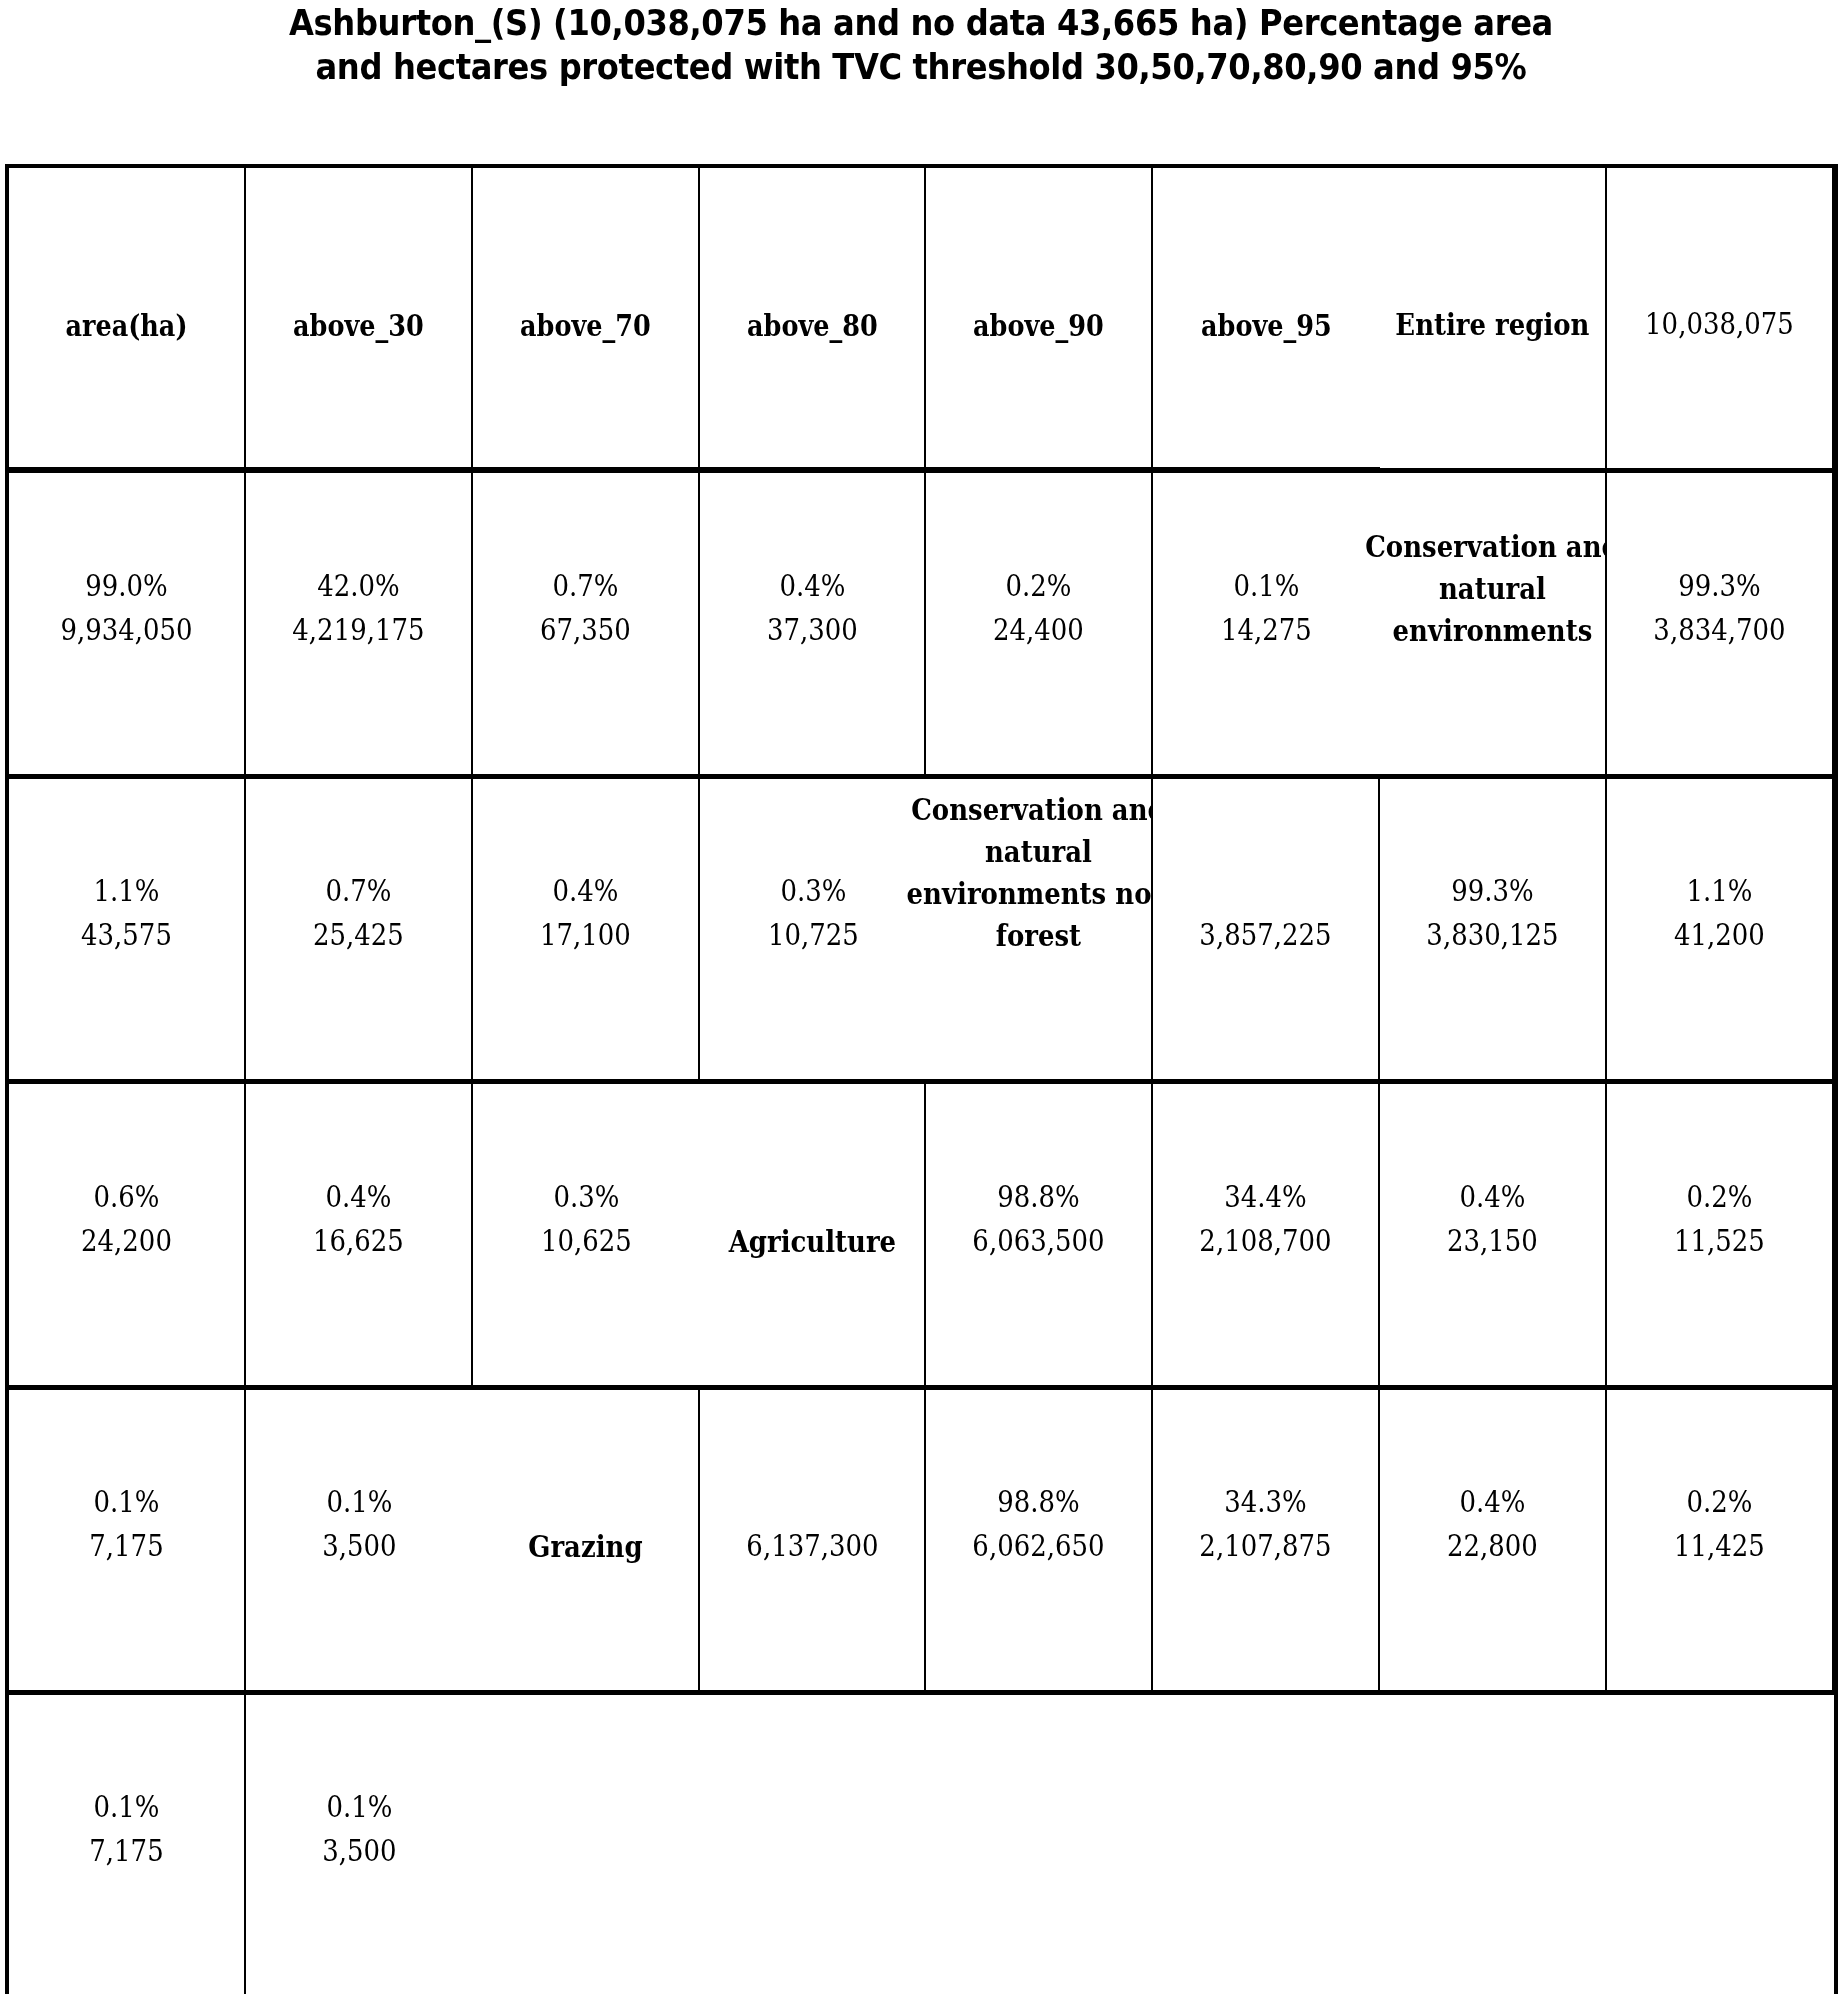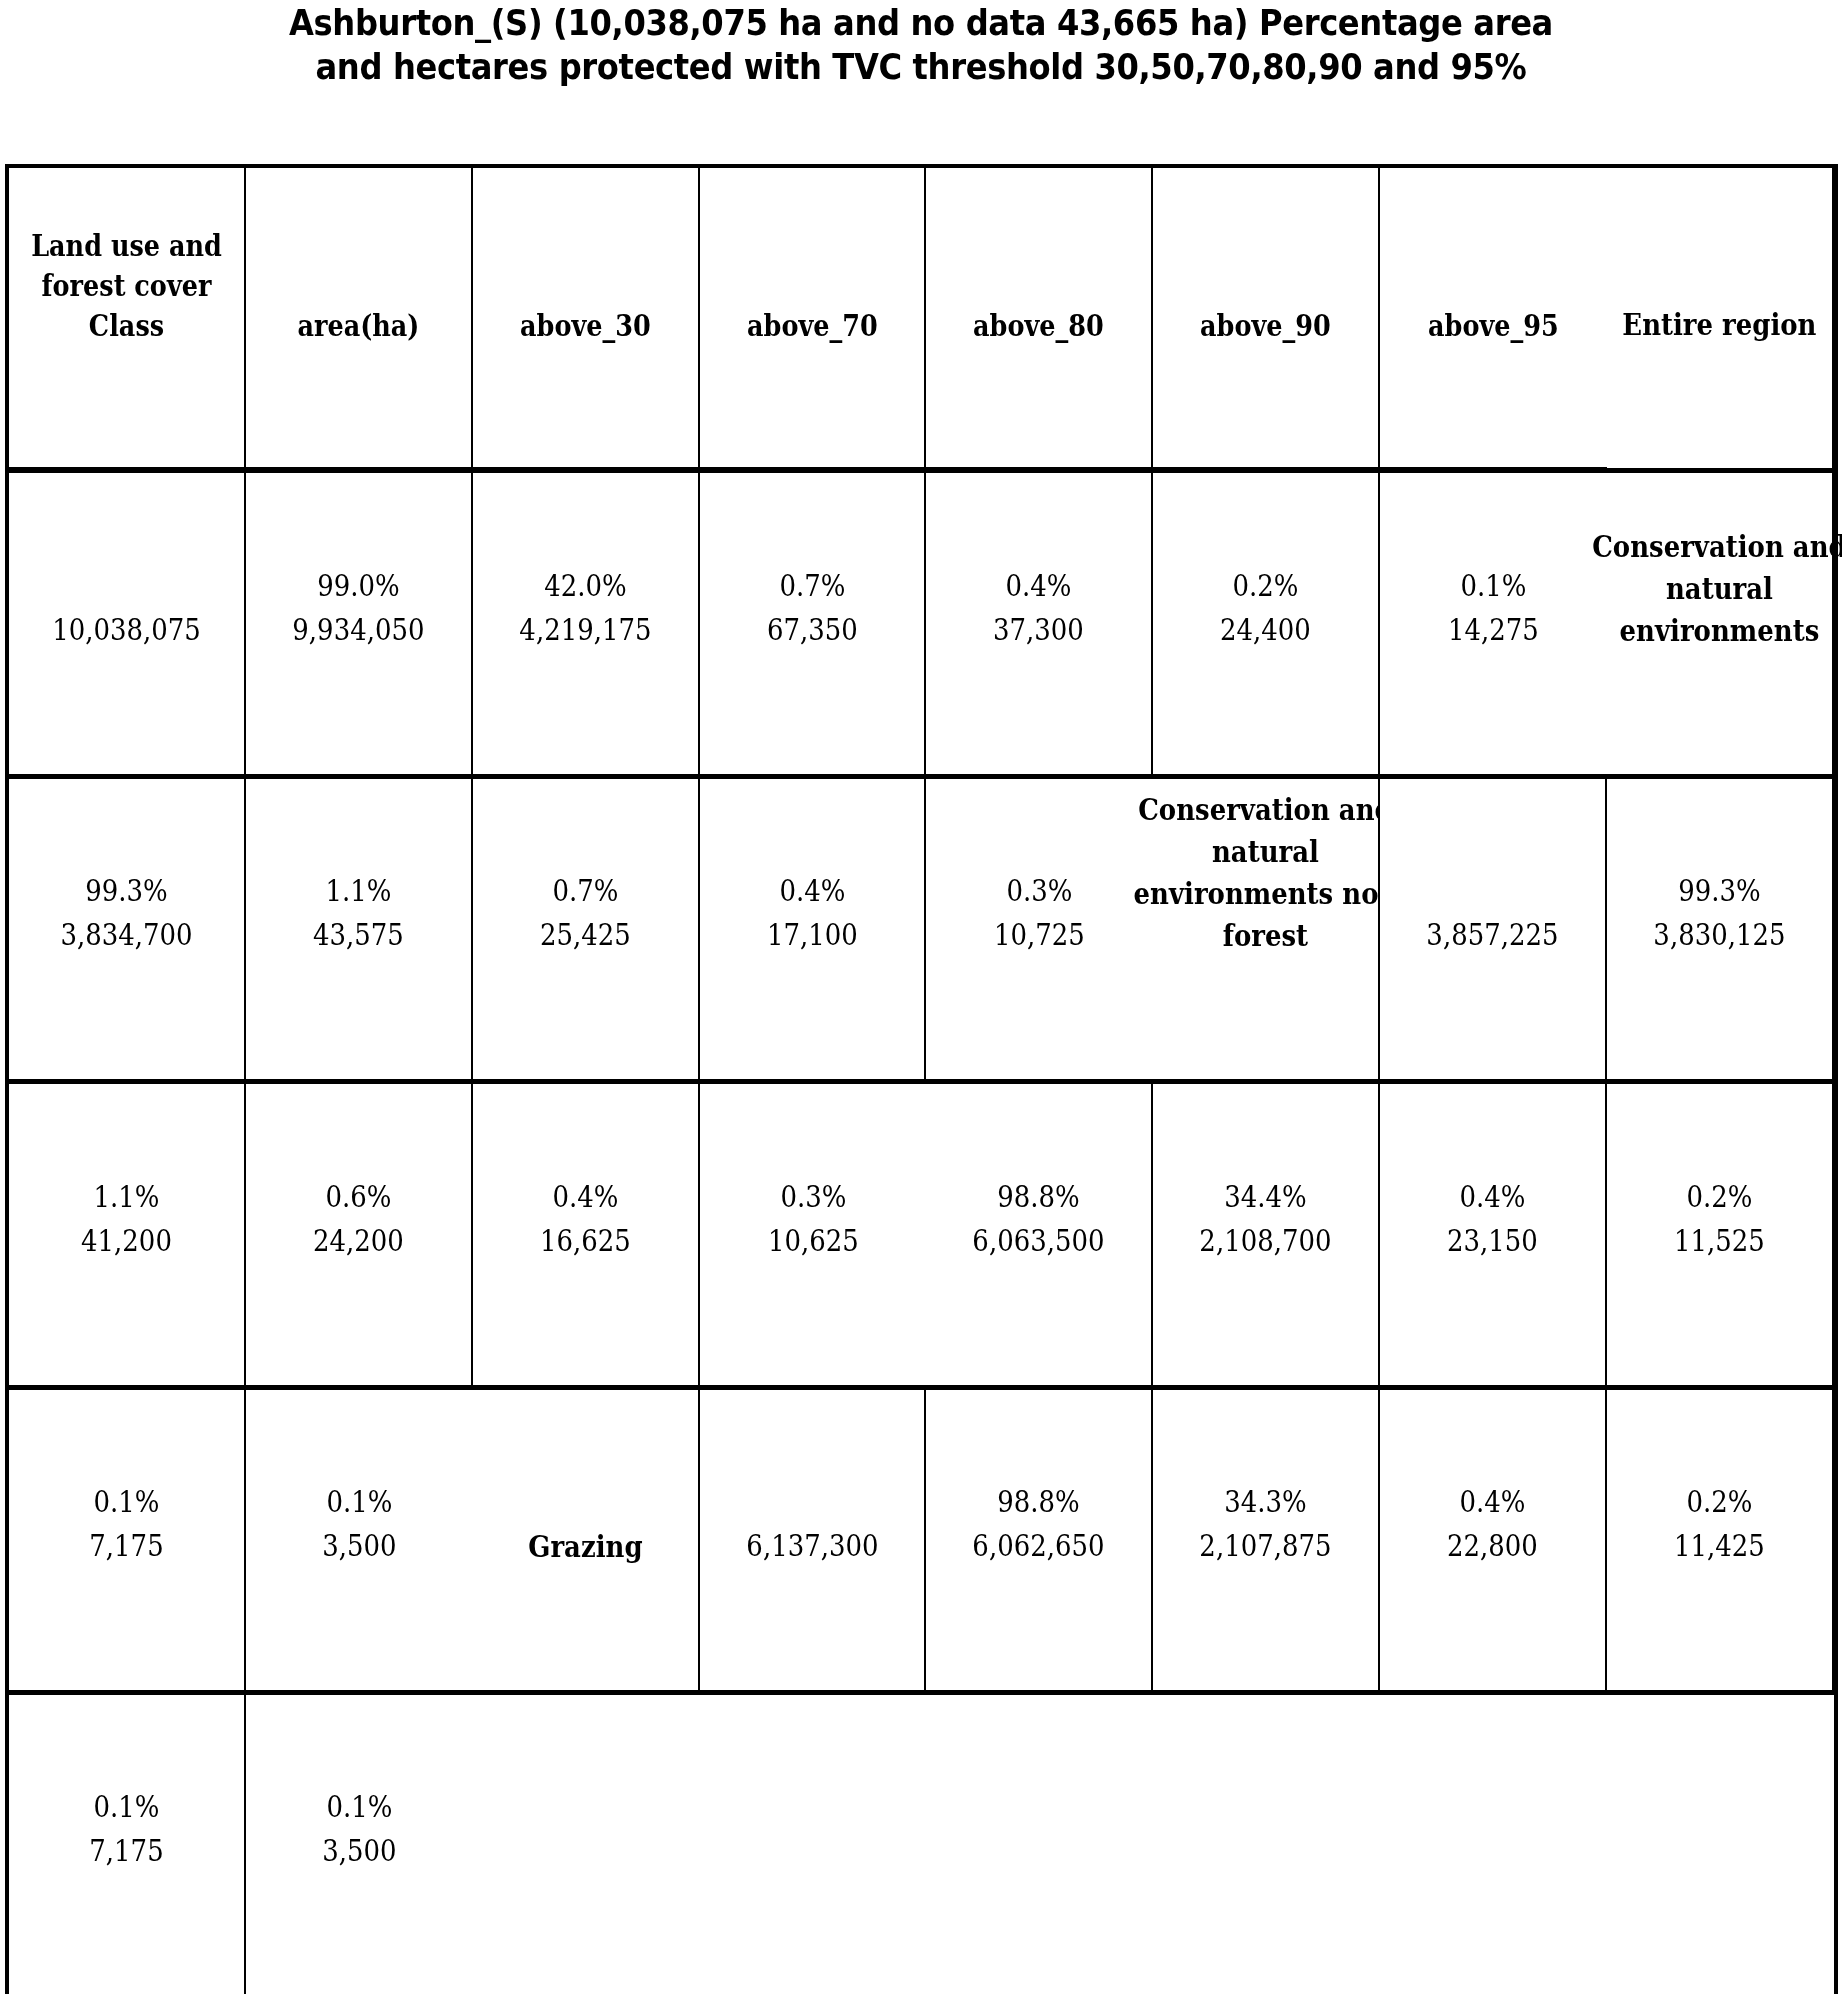--- a/index.html
+++ b/index.html
@@ -34,27 +34,20 @@
 
   <div class="title">
     <div>Ashburton_(S) (10,038,075 ha and no data 43,665 ha) Percentage area</div>
     <div>and hectares protected with TVC threshold 30,50,70,80,90 and 95%</div>
   </div>
 
   <div class="tbl">
 
     <div class="cell hdrrow">
         <div class="anchor">
-          <div class="hdr">Land use and
-forest cover
-Class</div>
-        </div>
-      </div>
-    <div class="cell hdrrow">
-        <div class="anchor">
           <div class="hdr">area(ha)</div>
         </div>
       </div>
     <div class="cell hdrrow">
         <div class="anchor">
           <div class="hdr">above_30</div>
         </div>
       </div>
     <div class="cell hdrrow">
         <div class="anchor">
@@ -201,20 +194,25 @@
       </div>
     <div class="cell lastcol">
         <div class="anchor">
           <div class="pct">0.3%</div>
           <div class="val">10,625</div>
         </div>
       </div>
 
     <div class="cell">
         <div class="anchor">
+          <div class="label">Agriculture</div>
+        </div>
+      </div>
+    <div class="cell">
+        <div class="anchor">
           <div class="pct">98.8%</div>
           <div class="val">6,063,500</div>
         </div>
       </div>
     <div class="cell">
         <div class="anchor">
           <div class="pct">34.4%</div>
           <div class="val">2,108,700</div>
         </div>
       </div>

